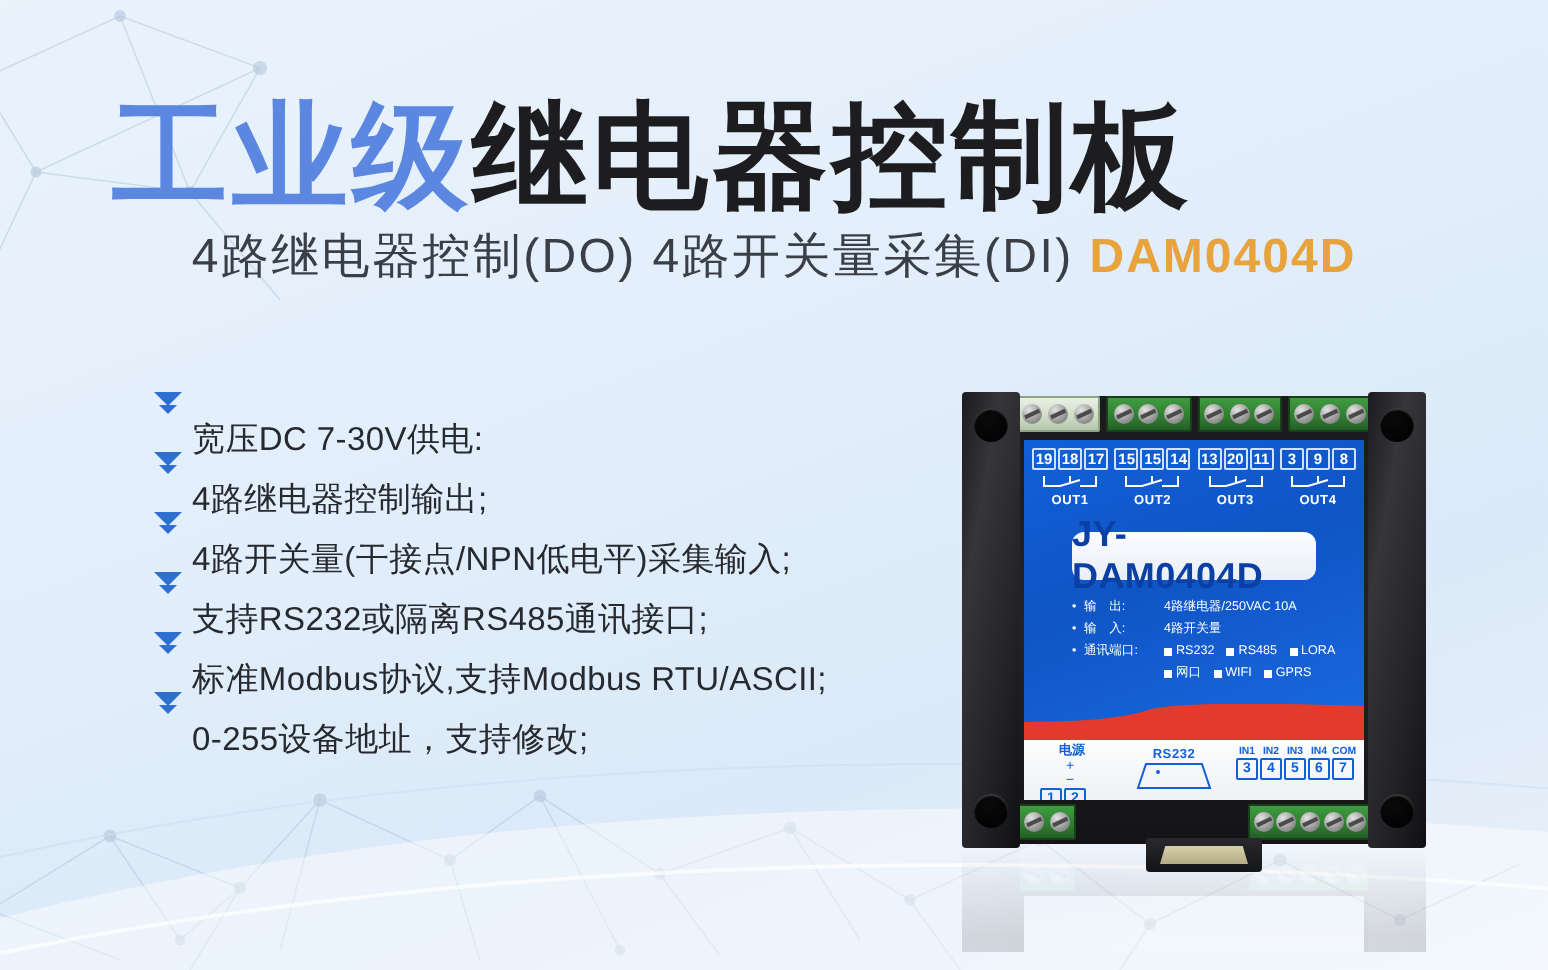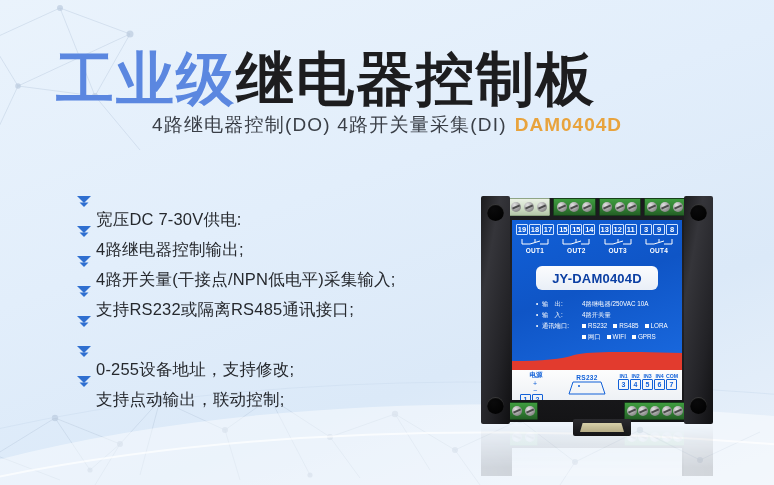--- a/index.html
+++ b/index.html
@@ -26,21 +26,21 @@
     line-height:1.1;
     white-space:nowrap;
     margin-top:19px;
   }
   .headline .hl-a { color:#5b87e0; }
   .headline .hl-b { color:#1d1d1f; }
 
   .subline {
     position:absolute; left:0; top:112px; width:774px;
     text-align:center; white-space:nowrap;
-    font-size:19px; letter-spacing:1.2px;
+    font-size:24px; letter-spacing:1.2px;
   }
   .subline .sub-a { color:#3a3f47; }
   .subline .sub-b { color:#e8a33d; font-weight:bold; letter-spacing:1px; margin-left:8px; }
 
   
   .features { position:absolute; left:74px; top:186px; width:400px; }
   .feat {
     display:flex; align-items:center;
     height:29px; margin-bottom:1px;
   }
@@ -111,21 +111,21 @@
   }
   .out-sym { height:11px; position:relative; margin-top:1px; }
   .out-lbl { color:#fff; font-size:6.5px; font-weight:bold; text-align:center; letter-spacing:.3px; }
 
   .model-plate {
     position:absolute; left:24px; top:46px; width:122px; height:24px;
     background:linear-gradient(180deg,#fbfcfe,#e9eff7);
     border-radius:6px;
     display:flex; align-items:center; justify-content:center;
   }
-  .model-plate span { font-size:13px; font-weight:bold; color:#0b3fa3; letter-spacing:.2px; }
+  .model-plate span { font-size:18px; font-weight:bold; color:#0b3fa3; letter-spacing:.2px; }
 
   .spec { position:absolute; left:24px; top:78px; width:146px; }
   .spec-line { display:flex; color:#fff; font-size:6.3px; line-height:11px; }
   .spec-dot { width:6px; }
   .spec-key { width:40px; white-space:nowrap; }
   .spec-val { white-space:nowrap; }
   .chips { display:flex; gap:6px; }
   .chip { display:flex; align-items:center; gap:2px; white-space:nowrap; }
   .chip i { width:4px; height:4px; background:#fff; display:inline-block; }
 
@@ -259,38 +259,30 @@
       </span>
       <span class="feat-txt">支持RS232或隔离RS485通讯接口;</span>
     </div>
     <div class="feat">
       <span class="feat-ico">
         <svg viewBox="0 0 20 18" width="20" height="18">
             <path d="M3,4 L10,11 L17,4 Z" fill="#2f6fd0"></path>
             <path d="M5.5,10.5 L10,15 L14.5,10.5 Z" fill="#2f6fd0"></path>
           </svg>
       </span>
+      <span class="feat-txt">标准Modbus协议,支持Modbus RTU/ASCII;</span>
     </div>
     <div class="feat">
       <span class="feat-ico">
         <svg viewBox="0 0 20 18" width="20" height="18">
             <path d="M3,4 L10,11 L17,4 Z" fill="#2f6fd0"></path>
             <path d="M5.5,10.5 L10,15 L14.5,10.5 Z" fill="#2f6fd0"></path>
           </svg>
       </span>
       <span class="feat-txt">0-255设备地址，支持修改;</span>
-    </div>
-    <div class="feat">
-      <span class="feat-ico">
-        <svg viewBox="0 0 20 18" width="20" height="18">
-            <path d="M3,4 L10,11 L17,4 Z" fill="#2f6fd0"></path>
-            <path d="M5.5,10.5 L10,15 L14.5,10.5 Z" fill="#2f6fd0"></path>
-          </svg>
-      </span>
-      <span class="feat-txt">支持点动输出，联动控制;</span>
     </div>
   </div>
 
   <div class="device">
     <div class="dev-body">
 
       <div class="core"></div>
 
       <div class="term-row top">
         <div class="tblock pale">
@@ -350,21 +342,21 @@
                     <path d="M19,0 L19,3"></path>
                     <path d="M24,5 L32,5 L32,0"></path>
                   </g>
                 </svg>
             </div>
             <div class="out-lbl">OUT2</div>
           </div>
           <div class="out-grp">
             <div class="out-nums">
               <span class="out-num">13</span>
-              <span class="out-num">12</span>
+              <span class="out-num">20</span>
               <span class="out-num">11</span>
             </div>
             <div class="out-sym">
               <svg viewBox="0 0 38 11" width="38" height="11">
                   <g stroke="#fff" stroke-width="1" fill="none">
                     <path d="M6,0 L6,5 L14,5"></path>
                     <path d="M14,5 L24,2"></path>
                     <path d="M19,0 L19,3"></path>
                     <path d="M24,5 L32,5 L32,0"></path>
                   </g>

